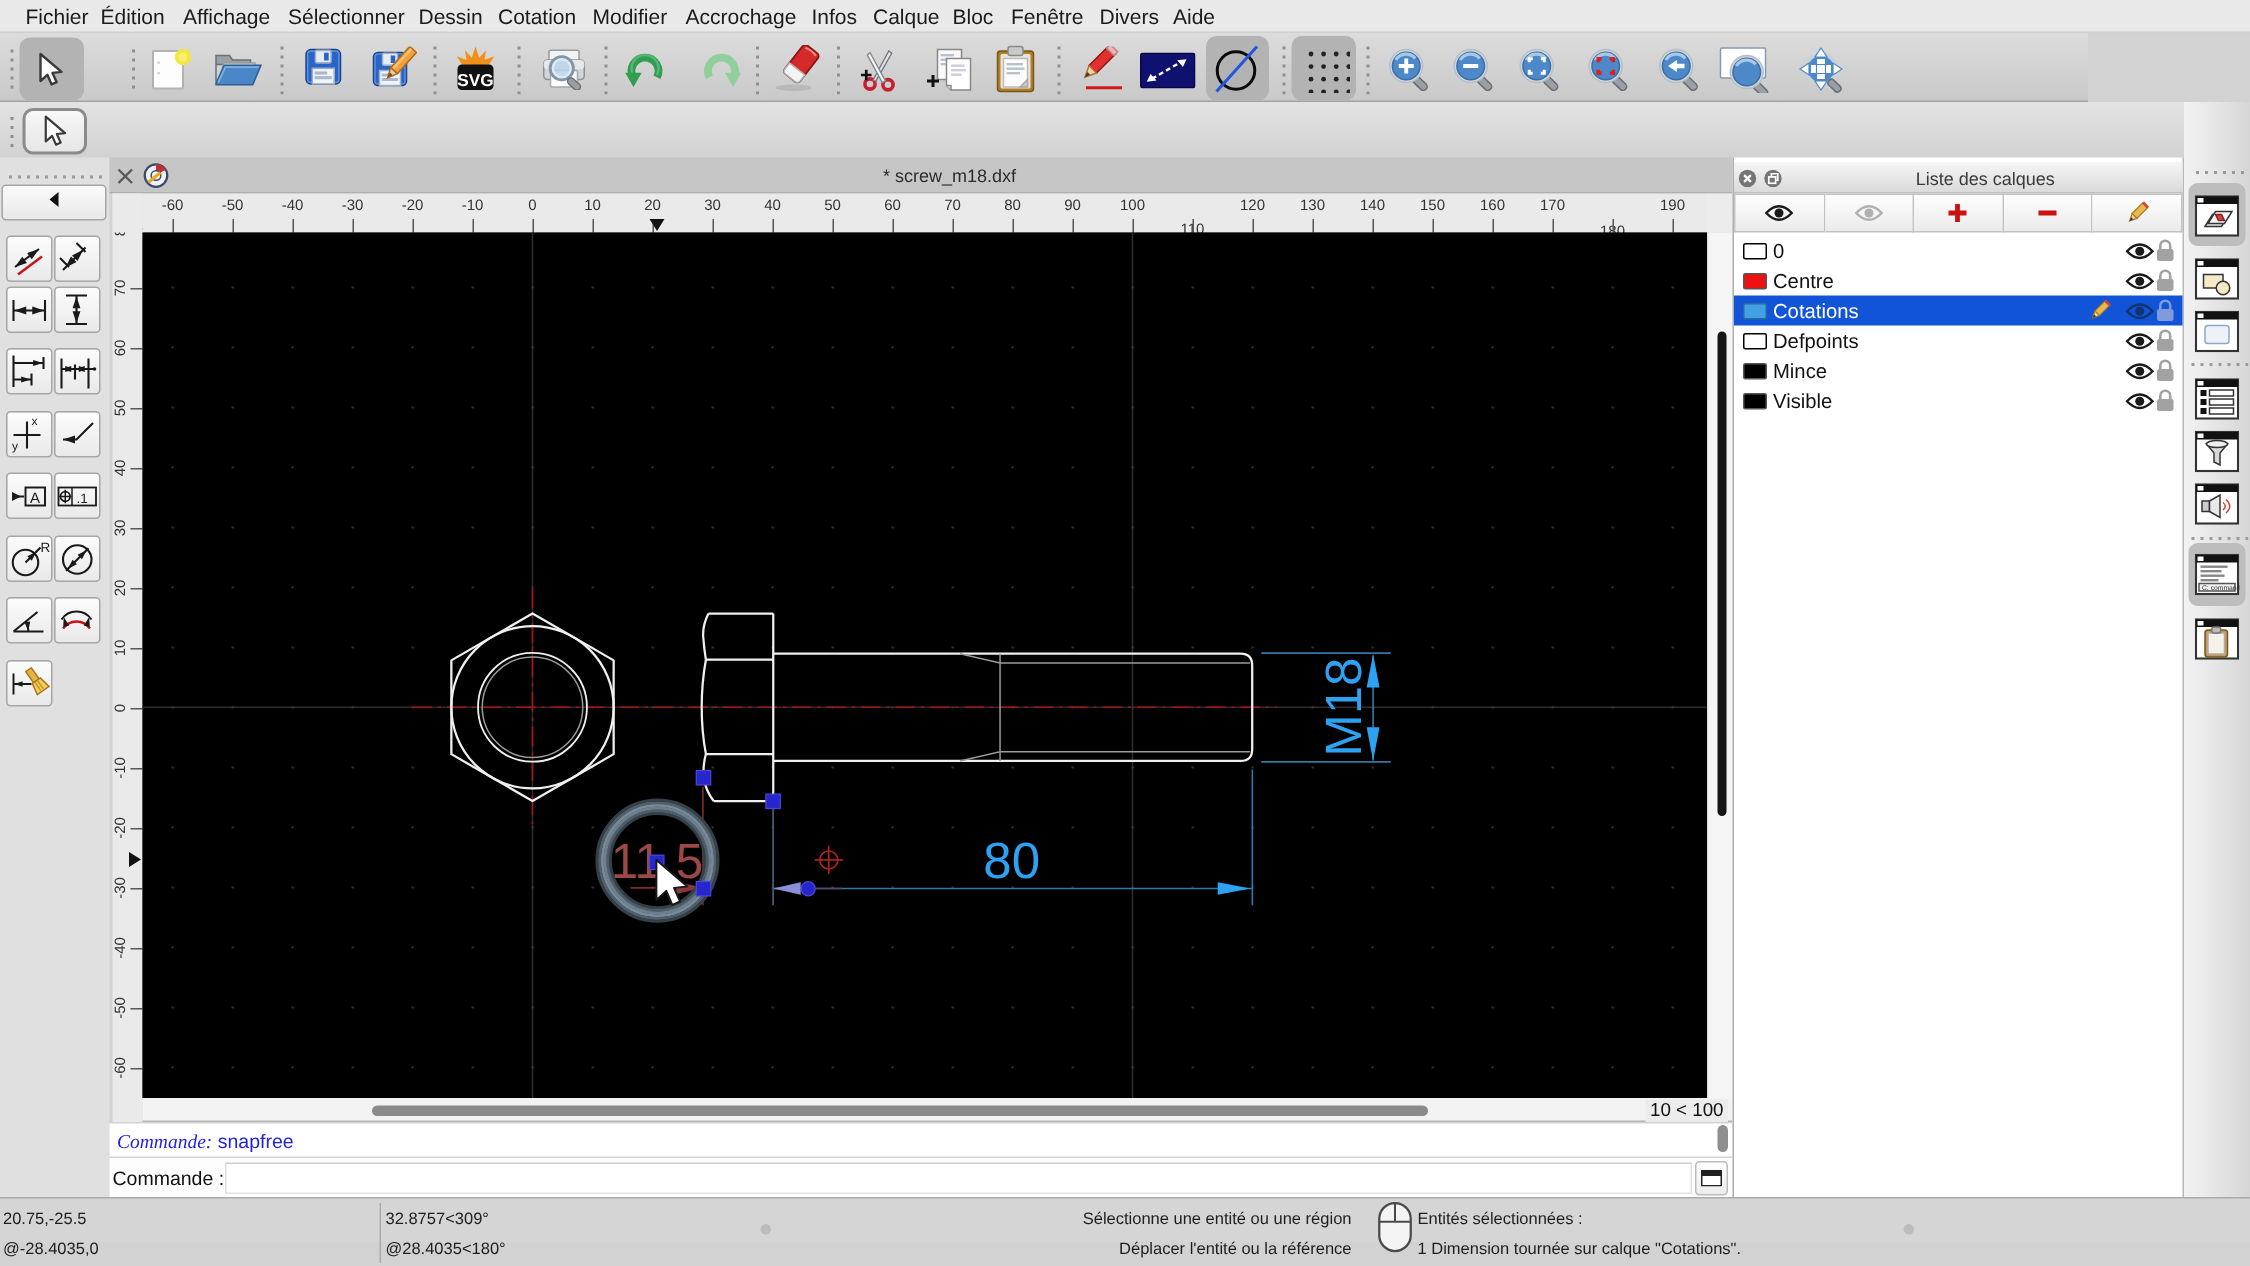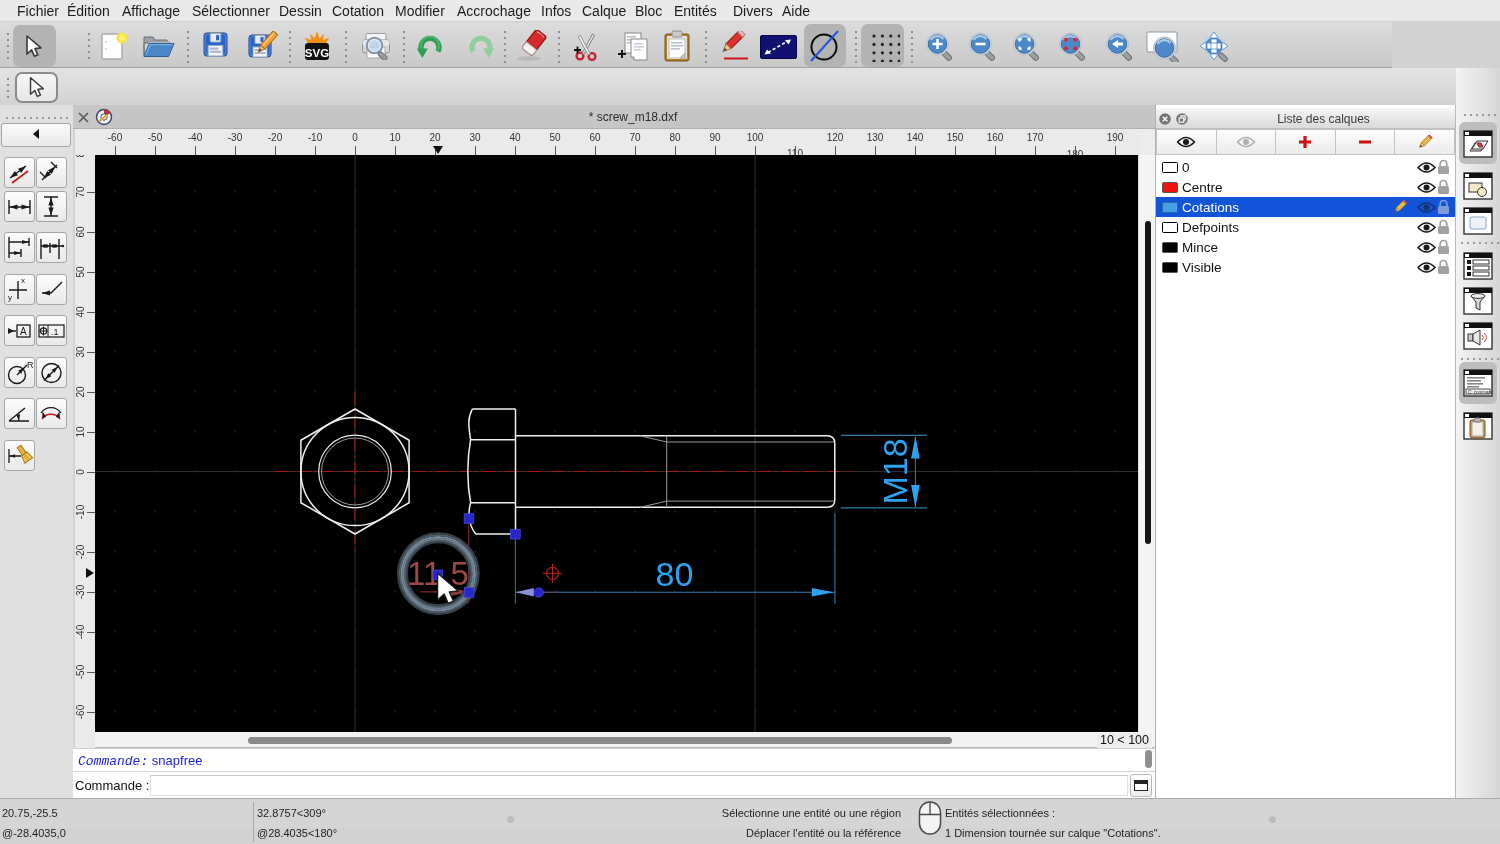--- a/index.html
+++ b/index.html
@@ -63,21 +63,21 @@
       <span style="left:67px">Édition</span>
       <span style="left:122px">Affichage</span>
       <span style="left:192px">Sélectionner</span>
       <span style="left:279px">Dessin</span>
       <span style="left:332px">Cotation</span>
       <span style="left:395px">Modifier</span>
       <span style="left:457px">Accrochage</span>
       <span style="left:541px">Infos</span>
       <span style="left:582px">Calque</span>
       <span style="left:635px">Bloc</span>
-      <span style="left:674px">Entités</span>
+      <span style="left:674px">Fenêtre</span>
       <span style="left:733px">Divers</span>
       <span style="left:782px">Aide</span>
     </div>
 <div id="toolbar" class="abs">
       <div class="tbtn-on" style="left:12.5px;top:3px;width:43px;height:42px"></div>
       <svg class="icon" style="left:21px;top:11px" width="26" height="26" viewBox="0 0 26 26">
         <path transform="scale(1.0)" d="M6,3 L6,21 L10.6,16.9 L13.4,23.3 L16.8,21.8 L14,15.6 L20,14.9 Z" fill="#fff" stroke="#3a3a3a" stroke-width="1.6" stroke-linejoin="round"></path>
       </svg>
       <div class="dots-v" style="left:7px;top:9px;height:30px"></div>
       <div class="dots-v" style="left:88px;top:9px;height:30px"></div>
@@ -574,21 +574,21 @@
     </div>
 <div class="abs" style="left:1138px;top:129px;width:17px;height:26px;background:#ececec"></div>
     <div id="vscrolltrack" class="abs">
       <div id="vthumb"></div>
     </div>
 <div id="canvasbottom" class="abs">
       <div id="hthumb"></div>
       <div id="zoomlab">10 &lt; 100</div>
     </div>
 <div id="cmdhist" class="abs">
-      <span style="position:absolute;left:5px;top:4px;font-size:13px;color:#2222dd"><i style="font-family:Liberation Mono, monospace">Commande:</i> snapfree</span>
+      <span style="position:absolute;left:5px;top:4px;font-size:13px;color:#2222dd"><i style="font-family:Liberation Serif, serif">Commande:</i> snapfree</span>
       <div style="position:absolute;right:3.5px;top:1.5px;width:7px;height:18px;background:#8f8f8f;border-radius:3.5px"></div>
     </div>
 <div id="cmdinput" class="abs">
       <span style="position:absolute;left:2px;top:6px;font-size:13px;color:#111">Commande :</span>
       <div style="position:absolute;left:77px;top:3px;width:978px;height:21px;background:#fff;border:1px solid #e0e0e0;border-top:1px solid #ccc"></div>
       <div style="position:absolute;left:1057px;top:2px;width:22px;height:23px;background:linear-gradient(180deg,#fdfdfd,#ededed);border:1px solid #bbb;border-radius:3px">
         <svg width="14" height="11" viewBox="0 0 14 11" style="position:absolute;left:3px;top:5px">
           <rect x="0.5" y="0.5" width="13" height="10" fill="#fff" stroke="#222"></rect>
           <rect x="0.5" y="0.5" width="13" height="3.5" fill="#222"></rect>
         </svg>

